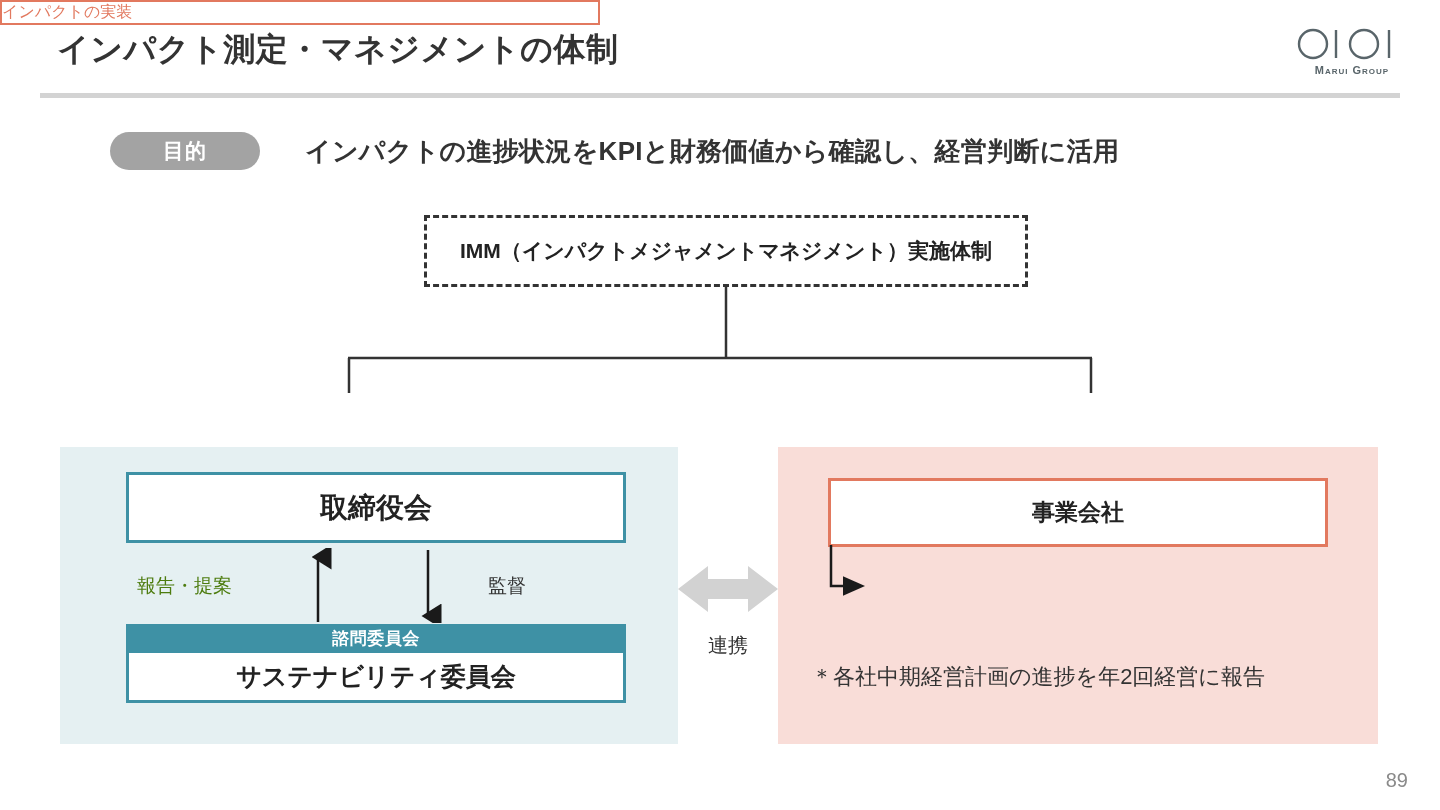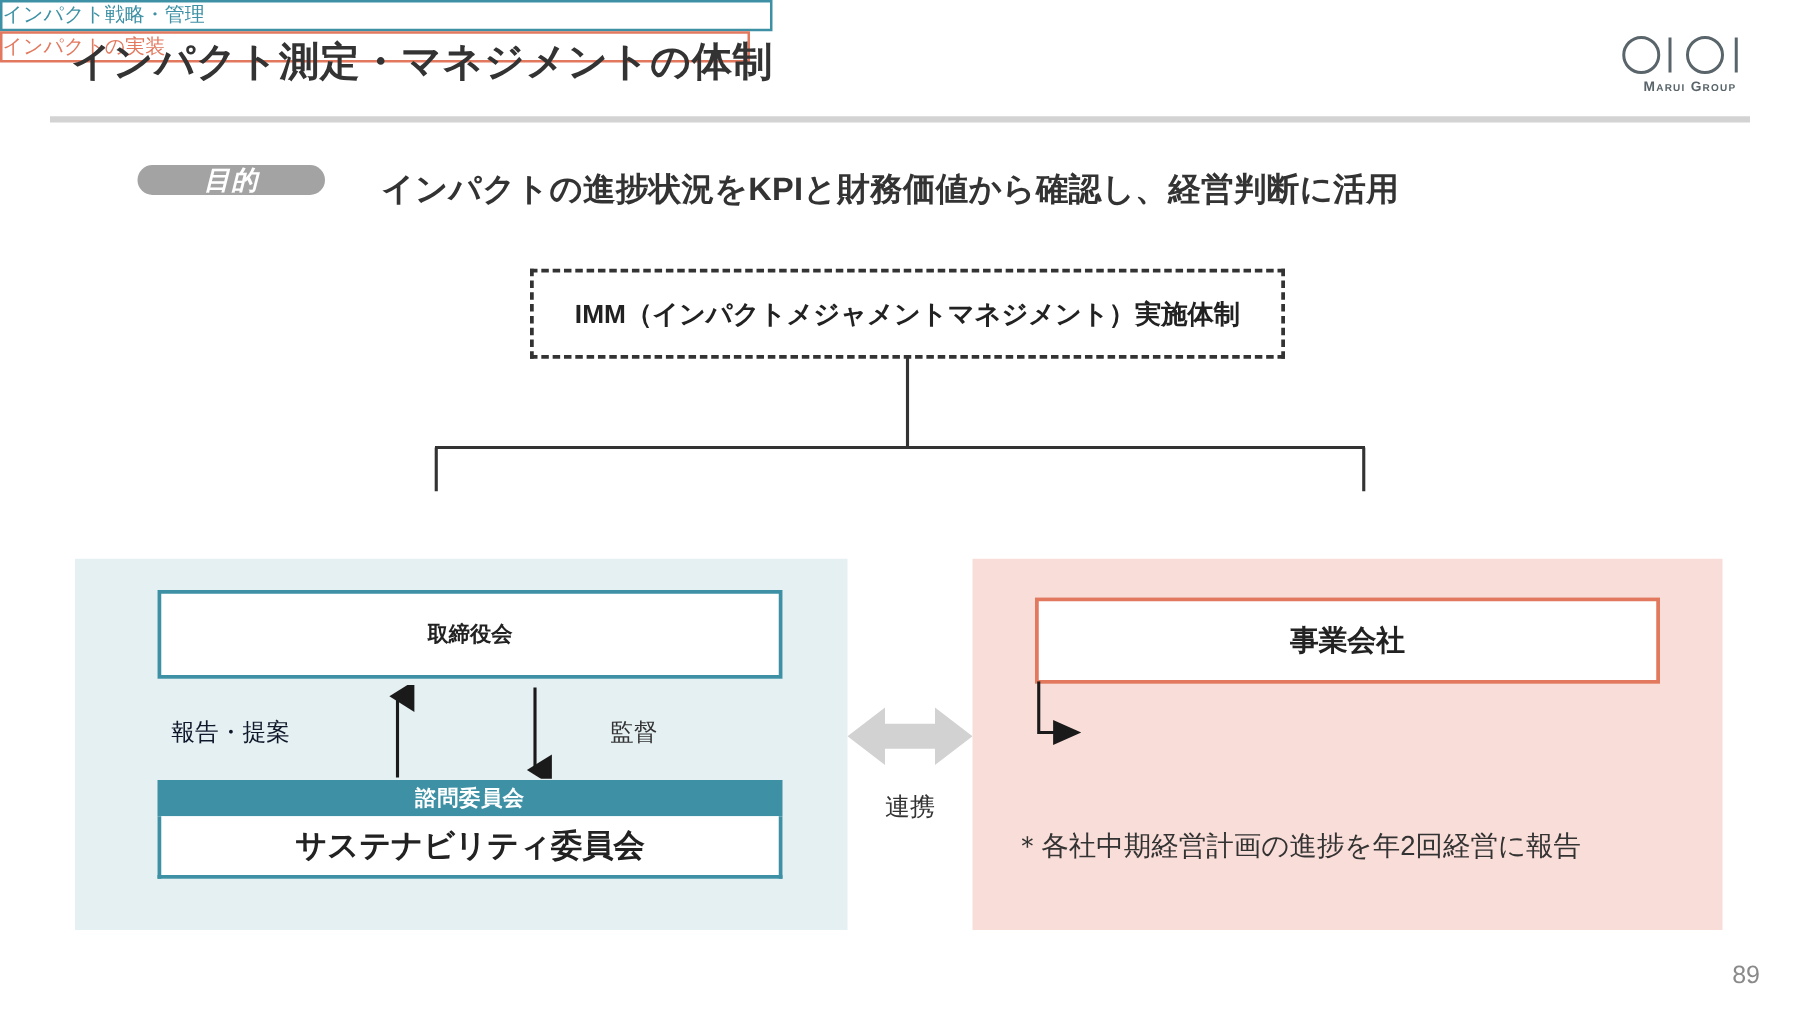--- a/index.html
+++ b/index.html
@@ -29,26 +29,25 @@
   #brand-logo .mark { display:block; width: 120px; height: 36px; }
   #brand-logo .wordmark {
     display: block; text-align: center;
     font-size: 11px; color: #59656a; letter-spacing: 1px;
     font-variant: small-caps; font-weight: 600; margin-top: 1px;
   }
 
   
   #purpose-badge {
     position: absolute; left: 110px; top: 132px;
-    width: 150px; height: 24px; border-radius: 19px;
+    width: 150px; height: 38px; border-radius: 19px;
     background: #a3a3a3; color: #ffffff;
     font-size: 21px; font-weight: bold;
     display: flex; align-items: center; justify-content: center;
     letter-spacing: 1px;
-    font-style: italic;
   }
   #purpose-text {
     position: absolute; left: 305px; top: 134px;
     font-size: 26px; font-weight: bold; color: #333333;
     white-space: nowrap; letter-spacing: 0.3px;
   }
 
   
   #imm-box {
     position: absolute; left: 424px; top: 215px;
@@ -83,25 +82,25 @@
     background: #f9ddd8;
   }
 
   
   #board-box {
     position: absolute; left: 126px; top: 472px;
     width: 500px; height: 71px;
     background: #ffffff; border: 3px solid #3e91a5;
     display: flex; align-items: center; justify-content: center;
   }
-  #board-label { font-size: 17px; font-weight: bold; color: #222; }
+  #board-label { font-size: 28px; font-weight: bold; color: #222; }
 
   #flow-label-report {
     position: absolute; left: 137px; top: 573px;
-    font-size: 19px; color: #0f172a;
+    font-size: 19px; color: #4d7c0f;
   }
   #flow-label-supervise {
     position: absolute; left: 488px; top: 573px;
     font-size: 19px; color: #333;
   }
   #flow-arrows {
     position: absolute; left: 280px; top: 548px;
     width: 200px; height: 75px;
   }
 
@@ -189,21 +188,20 @@
     <span id="imm-label">IMM（インパクトメジャメントマネジメント）実施体制</span>
   </div>
 
   <svg id="tree">
     <line x1="726" y1="0" x2="726" y2="73" stroke="#333" stroke-width="2.5"></line>
     <line x1="348" y1="73" x2="1092" y2="73" stroke="#333" stroke-width="2.5"></line>
     <line x1="349" y1="73" x2="349" y2="108" stroke="#333" stroke-width="2.5"></line>
     <line x1="1091" y1="73" x2="1091" y2="108" stroke="#333" stroke-width="2.5"></line>
   </svg>
 
-  <div id="panel-left-header">インパクト戦略・管理</div>
   <div id="panel-left-body"></div>
 
   <div id="panel-right-header">インパクトの実装</div>
   <div id="panel-right-body"></div>
 
   <div id="board-box">
     <span id="board-label">取締役会</span>
   </div>
 
   <div id="flow-label-report">報告・提案</div>

